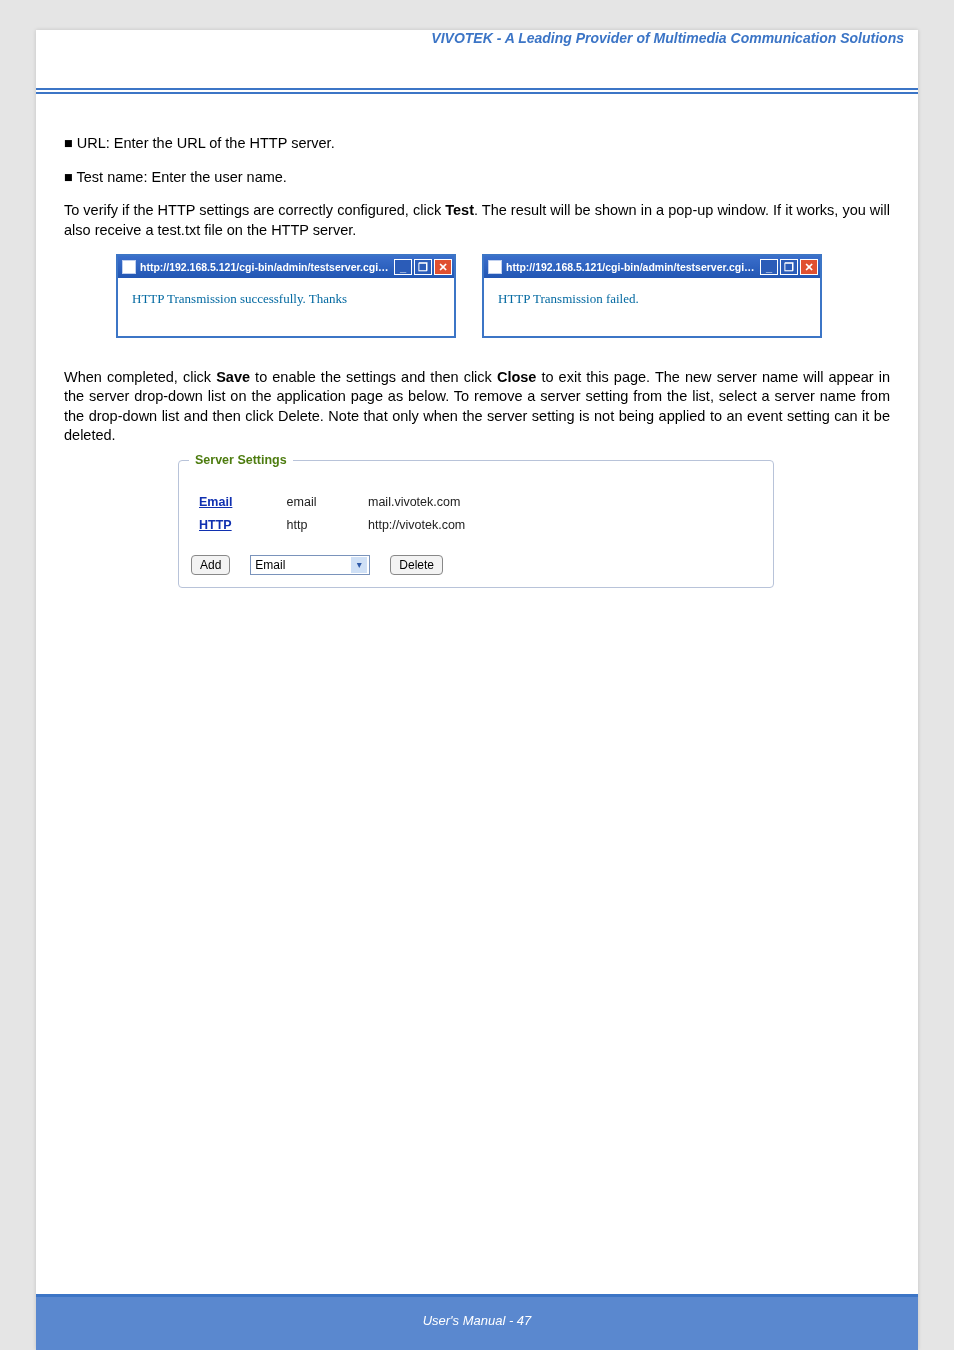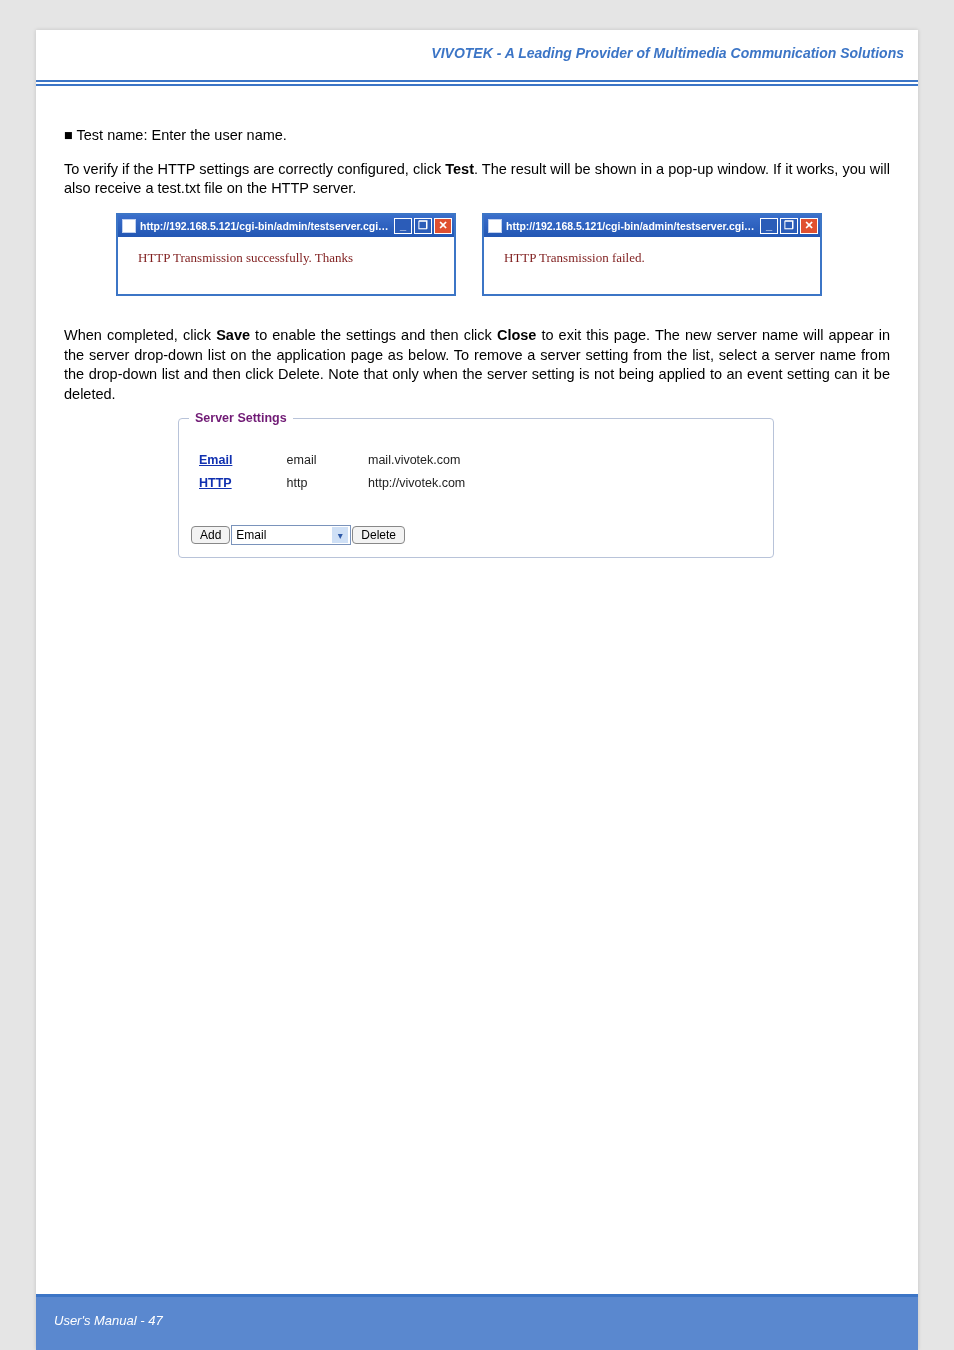--- a/index.html
+++ b/index.html
@@ -1,61 +1,62 @@
 <!DOCTYPE html>
 <html><head>
 <meta charset="utf-8">
 <style>
   * { box-sizing: border-box; margin: 0; padding: 0; }
   html, body { width: 954px; height: 1350px; background: #ffffff; font-family: Arial, Helvetica, sans-serif; }
   .page-wrap { width: 954px; height: 1350px; background: #e5e5e5; display: flex; flex-direction: column; }
   .sheet { margin: 30px 36px 0 36px; background: #ffffff; flex: 1; position: relative; box-shadow: 0 0 4px rgba(0,0,0,0.15); display: flex; flex-direction: column; }
-  .header-band { height: 52px; border-bottom: 2px solid #3c75c6; display: flex; align-items: center; justify-content: flex-end; padding: 0 14px 4px 0; }
+  .header-band { height: 60px; border-bottom: 2px solid #3c75c6; display: flex; align-items: flex-start; justify-content: flex-end; padding: 0 14px 4px 0; }
   .header-band span { color: #3c75c6; font-style: italic; font-weight: bold; font-size: 14px; }
   .hr-line { height: 2px; background: #3c75c6; margin-top: 2px; }
   .content { padding: 40px 28px 0 28px; font-size: 14.5px; color: #000; line-height: 1.35; }
   .content p { margin-bottom: 14px; text-align: justify; }
   .under { text-decoration: underline; }
   .popups { display: flex; gap: 26px; margin: 4px 0 30px 52px; }
   .popup { width: 340px; border: 2px solid #3c75c6; background: #fff; padding-bottom: 28px; }
   .tbar { height: 22px; background: linear-gradient(#3a6ecb,#2256b3); display: flex; align-items: center; padding: 0 2px 0 4px; gap: 4px; }
   .tbar .ico { width: 14px; height: 14px; background: #fff; border: 1px solid #c0d0ef; }
   .tbar .ttxt { flex: 1; color: #fff; font-size: 10.5px; font-weight: bold; white-space: nowrap; overflow: hidden; text-overflow: ellipsis; }
   .tbtns { display: flex; gap: 2px; }
   .tbtn { width: 18px; height: 16px; display: flex; align-items: center; justify-content: center; color: #fff; font-size: 11px; font-weight: bold; border: 1px solid #fff; }
   .tbtn.min, .tbtn.max { background: #2b5cb8; }
   .tbtn.cls { background: #e05030; }
-  .pbody { padding: 12px 14px 0 20px; font-family: "Times New Roman", serif; font-size: 13px; color: #7f1d1d; }
+  .pbody { padding: 12px 14px 0 14px; font-family: "Times New Roman", serif; font-size: 13px; color: #0369a1; }
   .panel { margin: 0 0 0 114px; width: 596px; border: 1px solid #b8c3d9; border-radius: 4px; position: relative; padding: 30px 12px 12px 12px; background: #fff; }
-  .panel-legend { position: absolute; top: -9px; left: 10px; background: #fff; padding: 0 6px; color: #701a75; font-weight: bold; font-size: 12.5px; }
+  .panel-legend { position: absolute; top: -9px; left: 10px; background: #fff; padding: 0 6px; color: #4d7c0f; font-weight: bold; font-size: 12.5px; }
   table.srv { border-collapse: collapse; font-size: 12.5px; width: 370px; }
   table.srv th { background: #89a2c7; color: #fff; text-align: left; font-weight: normal; padding: 3px 8px; }
   table.srv td { padding: 3px 8px; color: #222; }
   table.srv a { color: #1030b0; font-weight: bold; text-decoration: underline; }
-  .panel-controls { margin-top: 30px; display: flex; align-items: center; gap: 1px; }
+  .panel-controls { margin-top: 18px; display: flex; gap: 20px; }
   .btn { border: 1px solid #888; border-radius: 4px; background: #f3f3f3; padding: 1px 8px; font-size: 12px; cursor: pointer; }
   .sel { border: 1px solid #7a93bb; background: #fff; font-size: 12px; padding: 1px 2px 1px 4px; width: 120px; display: flex; align-items: center; justify-content: space-between; }
   .sel .chev { width: 16px; height: 16px; background: #cfe0f6; display: flex; align-items: center; justify-content: center; color: #2f5aa8; font-size: 10px; }
-  .footer { margin-top: auto; height: 60px; background: linear-gradient(#ffffff 0, #ffffff 4px, #3c75c6 4px, #3c75c6 7px, #5a88cf 7px); display: flex; align-items: center; justify-content: flex-start; padding: 0 18px; }
+  .footer { margin-top: auto; height: 60px; background: linear-gradient(#ffffff 0, #ffffff 4px, #3c75c6 4px, #3c75c6 7px, #5a88cf 7px); display: flex; align-items: center; justify-content: center; padding: 0 18px; }
   .footer span { color: #fff; font-style: italic; font-size: 13px; }
 </style>
 </head>
 <body>
 
 <div class="page-wrap">
   <div class="sheet">
 
     <div class="header-band">
       <span>VIVOTEK - A Leading Provider of Multimedia Communication Solutions</span>
     </div>
     <div class="hr-line"></div>
 
     <div class="content">
 
 
+      <p>■ URL: Enter the URL of the HTTP server.</p>
       <p>■ Test name: Enter the user name.</p>
 
       <p>
         <span>To verify if the HTTP settings are correctly configured, click </span><b>Test</b><span>. The result will be shown in a pop-up window. If it works, you will also receive a test.txt file on the HTTP server.</span>
       </p>
 
       <div class="popups">
         <div class="popup">
           <div class="tbar">
             <span class="ico"></span>

